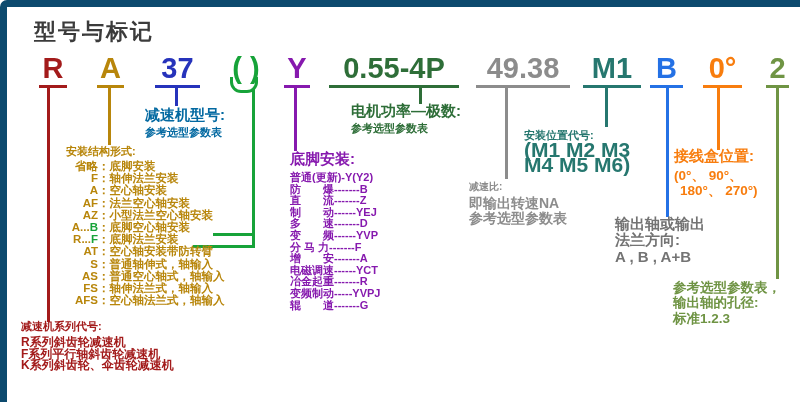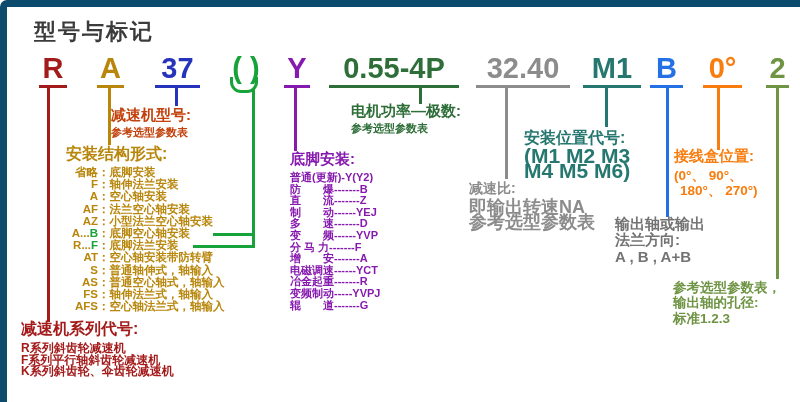--- a/index.html
+++ b/index.html
@@ -11,48 +11,48 @@
   }
   .title{position:absolute;left:27px;top:10px;font-size:22px;letter-spacing:2px;}
   .code{position:absolute;top:46px;font-size:29px;line-height:31px;text-align:center;
         border-bottom:3px solid;padding-bottom:1px;white-space:nowrap;}
   .code.noline{border-bottom:none;}
   .vline{position:absolute;width:3px;}
   .hline{position:absolute;height:3px;}
   .ucurve{position:absolute;border:3px solid;border-top:none;
           border-radius:0 0 11px 11px;}
   .blk{position:absolute;white-space:nowrap;}
-  .h1{font-size:16px;}
+  .h1{font-size:11px;}
   .h1s{font-size:15px;}
   .sub{font-size:11px;}
   .mount-rows{margin-top:1px;font-size:11.5px;line-height:12.2px;}
   .mrow{display:flex;}
   .mcode{display:inline-block;width:47px;text-align:right;}
   .motor-rows{margin-top:3px;font-size:11px;line-height:11.6px;}
-  .ratio-lines{font-size:18px;line-height:14.8px;margin-top:2px;}
+  .ratio-lines{font-size:14px;line-height:14.8px;margin-top:2px;}
   .pos-lines{font-size:21px;line-height:14.8px;}
   .out-lines{font-size:15px;line-height:16.4px;}
   .jbox-lines{font-size:13.5px;line-height:15px;margin-top:2px;}
   .bore-lines{font-size:13.5px;line-height:15.3px;}
   .series-rows{font-size:12px;line-height:11.7px;margin-top:3px;}
 </style>
 </head>
 <body>
 
 <div class="stage">
 
   <div class="title" style="color: rgb(59, 59, 59);">型号与标记</div>
 
   <div class="code" style="left: 32px; width: 28px; color: rgb(163, 27, 27); border-bottom-color: rgb(163, 27, 27);">R</div>
   <div class="code" style="left: 90px; width: 27px; color: rgb(184, 134, 11); border-bottom-color: rgb(184, 134, 11);">A</div>
   <div class="code" style="left: 148px; width: 45px; color: rgb(38, 51, 187); border-bottom-color: rgb(38, 51, 187);">37</div>
   <div class="code noline" style="left: 219px; width: 40px; color: rgb(23, 163, 57);">( )</div>
   <div class="code" style="left: 277px; width: 26px; color: rgb(134, 25, 174); border-bottom-color: rgb(134, 25, 174);">Y</div>
   <div class="code" style="left: 322px; width: 130px; color: rgb(46, 110, 56); border-bottom-color: rgb(46, 110, 56);">0.55-4P</div>
-  <div class="code" style="left: 469px; width: 94px; color: rgb(140, 140, 140); border-bottom-color: rgb(140, 140, 140);">32.40</div>
+  <div class="code" style="left: 469px; width: 94px; color: rgb(140, 140, 140); border-bottom-color: rgb(140, 140, 140);">49.38</div>
   <div class="code" style="left: 576px; width: 58px; color: rgb(38, 119, 111); border-bottom-color: rgb(38, 119, 111);">M1</div>
   <div class="code" style="left: 643px; width: 33px; color: rgb(36, 113, 229); border-bottom-color: rgb(36, 113, 229);">B</div>
   <div class="code" style="left: 696px; width: 39px; color: rgb(248, 125, 14); border-bottom-color: rgb(248, 125, 14);">0°</div>
   <div class="code" style="left: 759px; width: 23px; color: rgb(111, 148, 68); border-bottom-color: rgb(111, 148, 68);">2</div>
 
   <div class="vline" style="left: 40px; top: 79px; height: 236px; background: rgb(163, 27, 27);"></div>
   <div class="vline" style="left: 101px; top: 79px; height: 59px; background: rgb(184, 134, 11);"></div>
   <div class="vline" style="left: 168px; top: 79px; height: 20px; background: rgb(38, 51, 187);"></div>
   <div class="vline" style="left: 287px; top: 79px; height: 65px; background: rgb(134, 25, 174);"></div>
   <div class="vline" style="left: 412px; top: 79px; height: 18px; background: rgb(46, 110, 56);"></div>
@@ -60,21 +60,21 @@
   <div class="vline" style="left: 598px; top: 79px; height: 41px; background: rgb(38, 119, 111);"></div>
   <div class="vline" style="left: 659px; top: 79px; height: 131px; background: rgb(36, 113, 229);"></div>
   <div class="vline" style="left: 710px; top: 79px; height: 64px; background: rgb(248, 125, 14);"></div>
   <div class="vline" style="left: 769px; top: 79px; height: 193px; background: rgb(111, 148, 68);"></div>
 
   <div class="ucurve" style="left: 223px; top: 70px; width: 22px; height: 13px; border-color: rgb(23, 163, 57);"></div>
   <div class="vline" style="left: 245px; top: 83px; height: 158px; background: rgb(23, 163, 57);"></div>
   <div class="hline" style="left: 206px; top: 226px; width: 42px; background: rgb(23, 163, 57);"></div>
   <div class="hline" style="left: 186px; top: 238px; width: 62px; background: rgb(23, 163, 57);"></div>
 
-  <div class="blk" style="left: 104px; top: 99px; color: #c2410c;">
+  <div class="blk" style="left: 138px; top: 99px; color: #0369a1;">
     <div class="h1s">减速机型号:</div>
     <div class="sub">参考选型参数表</div>
   </div>
 
   <div class="blk" style="left: 344px; top: 95px; color: rgb(46, 110, 56);">
     <div class="h1s">电机功率—极数:</div>
     <div class="sub">参考选型参数表</div>
   </div>
 
   <div class="blk" style="left: 44px; top: 137px; color: rgb(184, 134, 11);">
@@ -143,21 +143,21 @@
       <div>分 马 力-------F</div>
       <div>增　　安-------A</div>
       <div>电磁调速------YCT</div>
       <div>冶金起重-------R</div>
       <div>变频制动-----YVPJ</div>
       <div>辊　　道-------G</div>
     </div>
   </div>
 
   <div class="blk" style="left: 462px; top: 173px; color: rgb(140, 140, 140);">
-    <div style="font-size:14px">减速比:</div>
+    <div style="font-size:10px">减速比:</div>
     <div class="ratio-lines">
       <div>即输出转速NA</div>
       <div>参考选型参数表</div>
     </div>
   </div>
 
   <div class="blk" style="left: 517px; top: 121px; color: rgb(38, 119, 111);">
     <div class="h1">安装位置代号:</div>
     <div class="pos-lines">
       <div>(M1 M2 M3</div>

